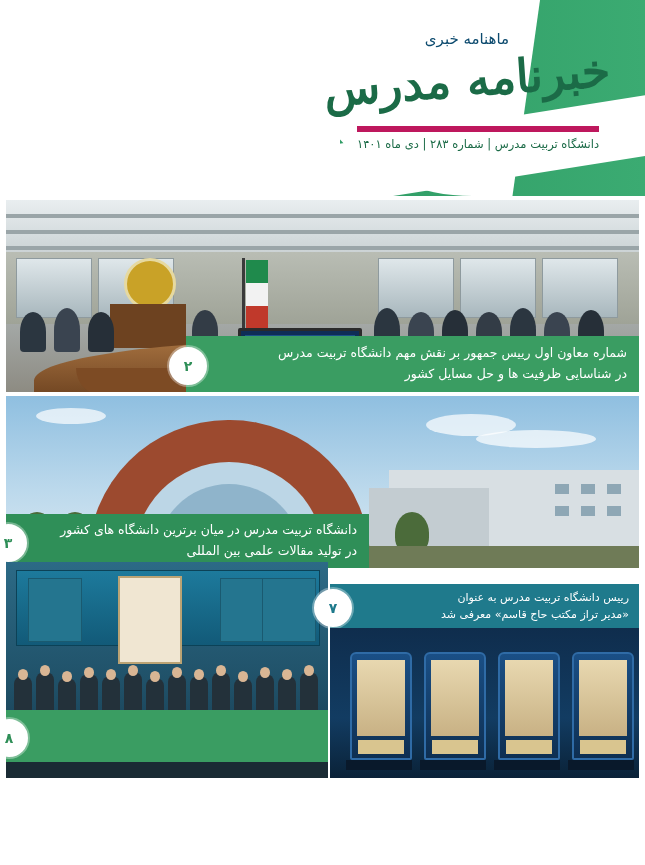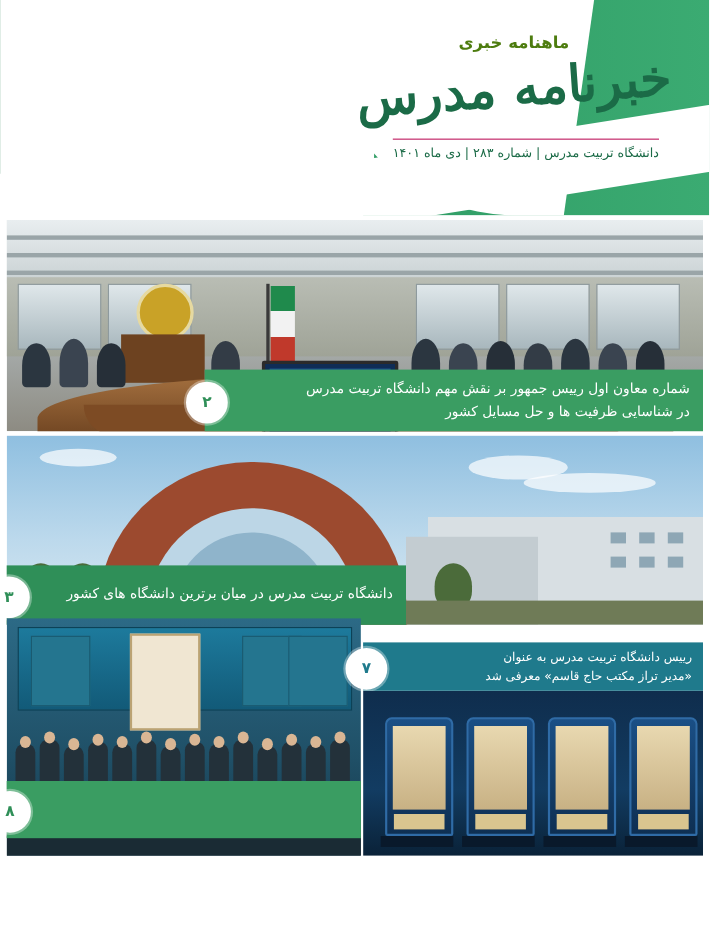--- a/index.html
+++ b/index.html
@@ -62,40 +62,39 @@
   }
   .masthead {
     position: absolute;
     right: 18px; top: 8px;
     width: 320px;
     text-align: center;
     direction: rtl;
   }
   .masthead .kicker {
     font-size: 15px;
-    color: #4d7c0f;
+    color: #0c4a6e;
     letter-spacing: 1px;
     margin-top: 22px;
     font-family: "DejaVu Sans", sans-serif;
-    font-weight: bold;
   }
   .masthead .title {
     font-size: 46px;
     color: #1b6b47;
     font-weight: bold;
     line-height: 1.25;
     margin-top: 4px;
     transform: rotate(-4deg);
     font-family: "DejaVu Serif", serif;
   }
   .masthead .sub {
     font-size: 11.5px;
     color: #1b6b47;
     margin-top: 16px;
-    border-top: 1px solid #be185d;
+    border-top: 6px solid #be185d;
     padding-top: 5px;
     display: inline-block;
     margin-left: 22px;
   }
   .brand {
     position: absolute;
     left: 24px; top: 24px;
     width: 120px; height: 150px;
     text-align: center;
     color: #ffffff;
@@ -310,20 +309,21 @@
     <div class="p2-tree" style="left:14px;"></div>
     <div class="p2-tree" style="left:52px;"></div>
     <div class="p2-tree" style="right:210px;"></div>
     <div class="p2-ground"></div>
   </div>
 
   <div class="bar bar2 bar-green2">
     <div class="bar-badge">۳</div>
     <div class="bar-text">
       <div>دانشگاه تربیت مدرس در میان برترین دانشگاه های کشور</div>
+      <div>در تولید مقالات علمی بین المللی</div>
     </div>
   </div>
 
   <div class="photo photo3">
     <div class="p3-bg"></div>
     <div class="p3-banner"></div>
     <div class="p3-panel" style="left:22px;"></div>
     <div class="p3-panel" style="left:214px;"></div>
     <div class="p3-panel" style="left:256px;"></div>
     <div class="p3-poster"></div>

